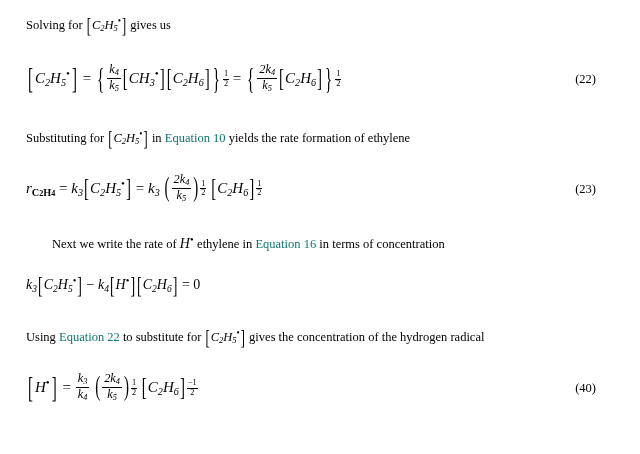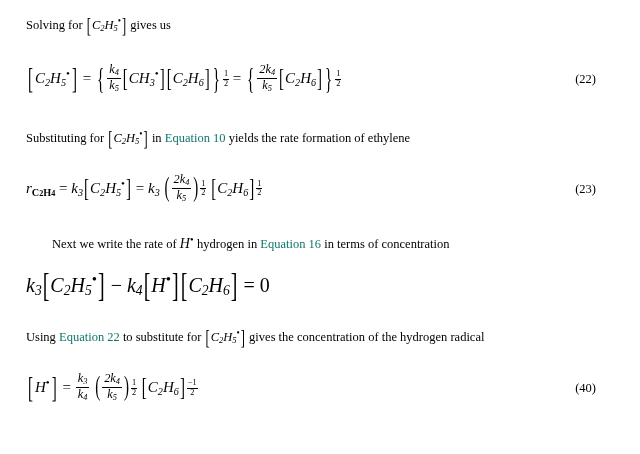--- a/index.html
+++ b/index.html
@@ -195,32 +195,32 @@
   <p class="para justify" style="margin-top:18px; padding-right:6px; text-indent:26px;">
     <span>Next</span>
     <span>we</span>
     <span>write</span>
     <span>the</span>
     <span>rate</span>
     <span>of</span>
     <span class="math" style="font-size:14px;">
       <span>H</span><span class="supdot">•</span>
     </span>
-    <span>hydrogen</span>
+    <span>ethylene</span>
     <span>in</span>
     <span class="link">Equation</span>
     <span class="link">16</span>
     <span>in</span>
     <span>terms</span>
     <span>of</span>
     <span>concentration</span>
   </p>
 
   <div class="eqline" style="height:34px; margin-top:14px;">
-    <span class="math" style="font-size:20px;">
+    <span class="math" style="font-size:14px;">
       <span>k</span><span class="sub">3</span><span class="brkmed">[</span>C<span class="sub">2</span>H<span class="sub">5</span><span class="supdot">•</span><span class="brkmed">]</span>
       <span class="up"> − </span>
       <span>k</span><span class="sub">4</span><span class="brkmed">[</span>H<span class="supdot">•</span><span class="brkmed">]</span><span class="brkmed">[</span>C<span class="sub">2</span>H<span class="sub">6</span><span class="brkmed">]</span>
       <span class="up"> = </span><span class="up">0</span>
     </span>
   </div>
 
   <p class="para" style="margin-top:24px;">
     <span>Using</span>
     <span class="link">Equation 22</span>

